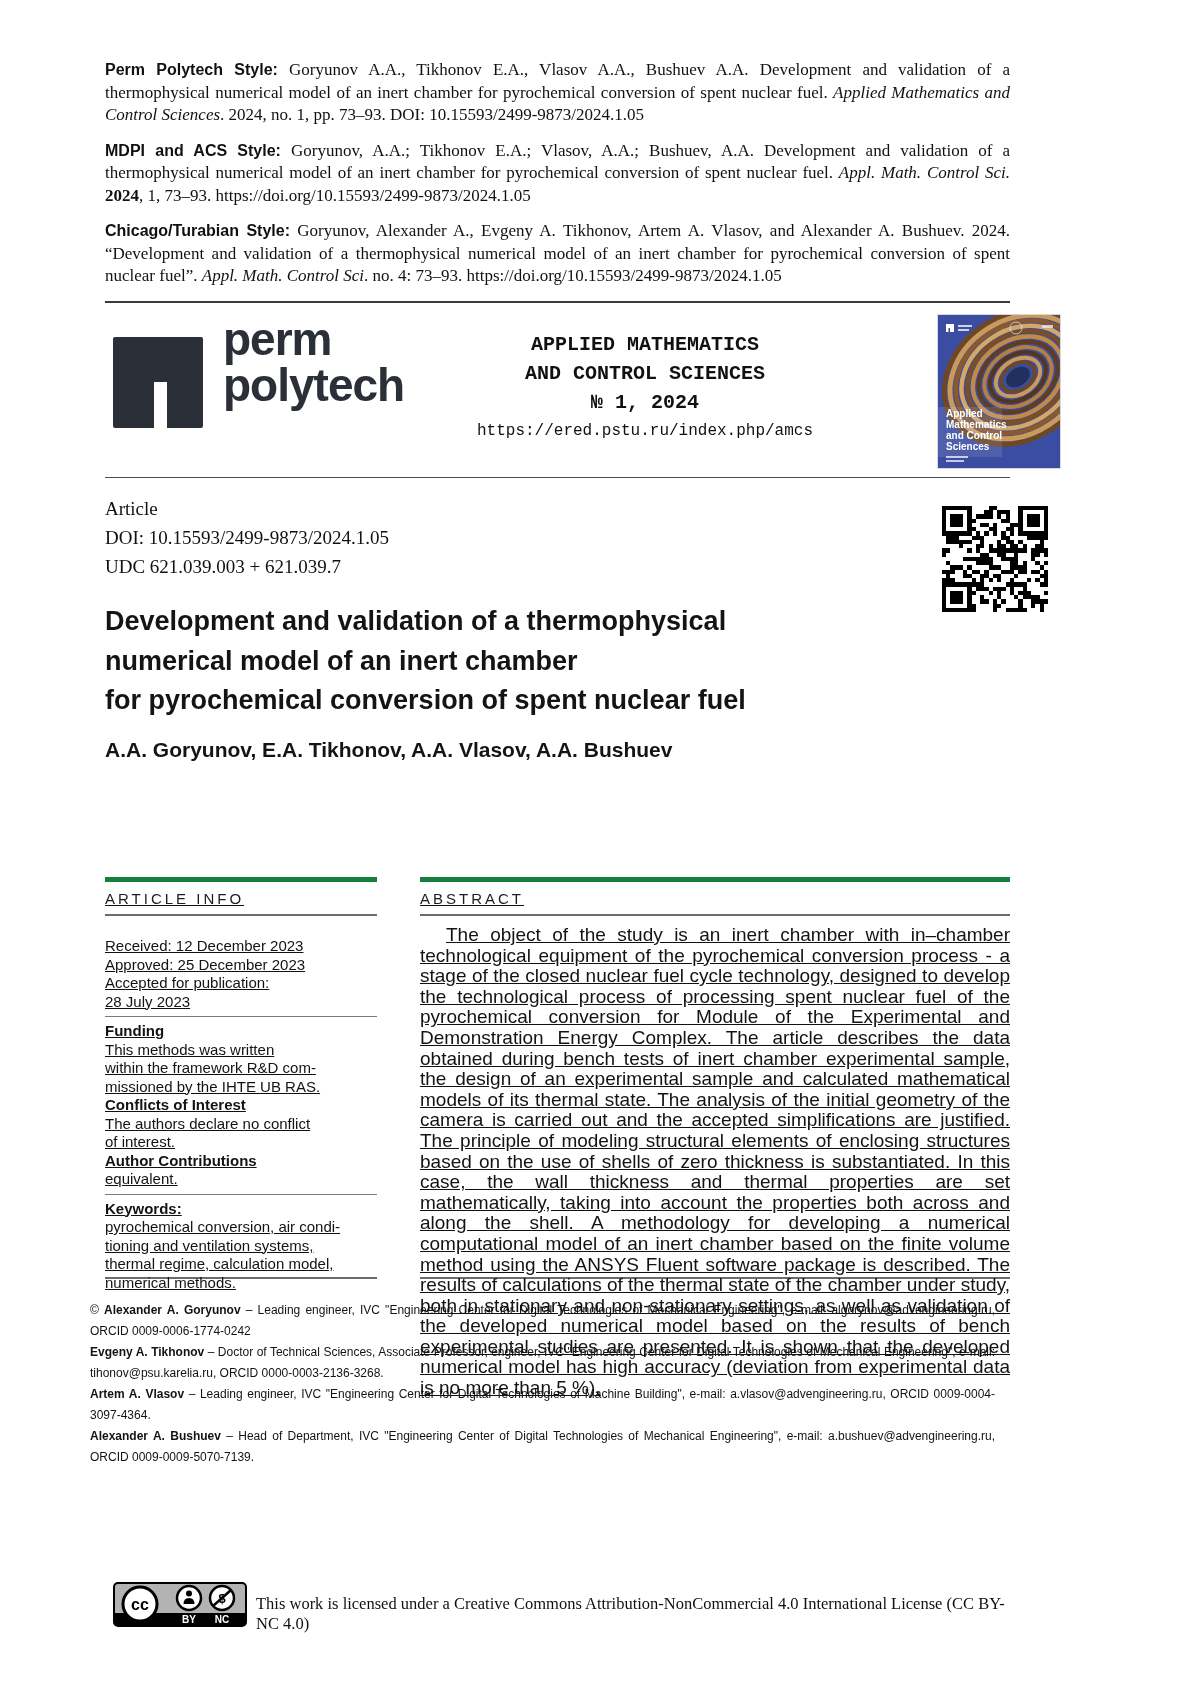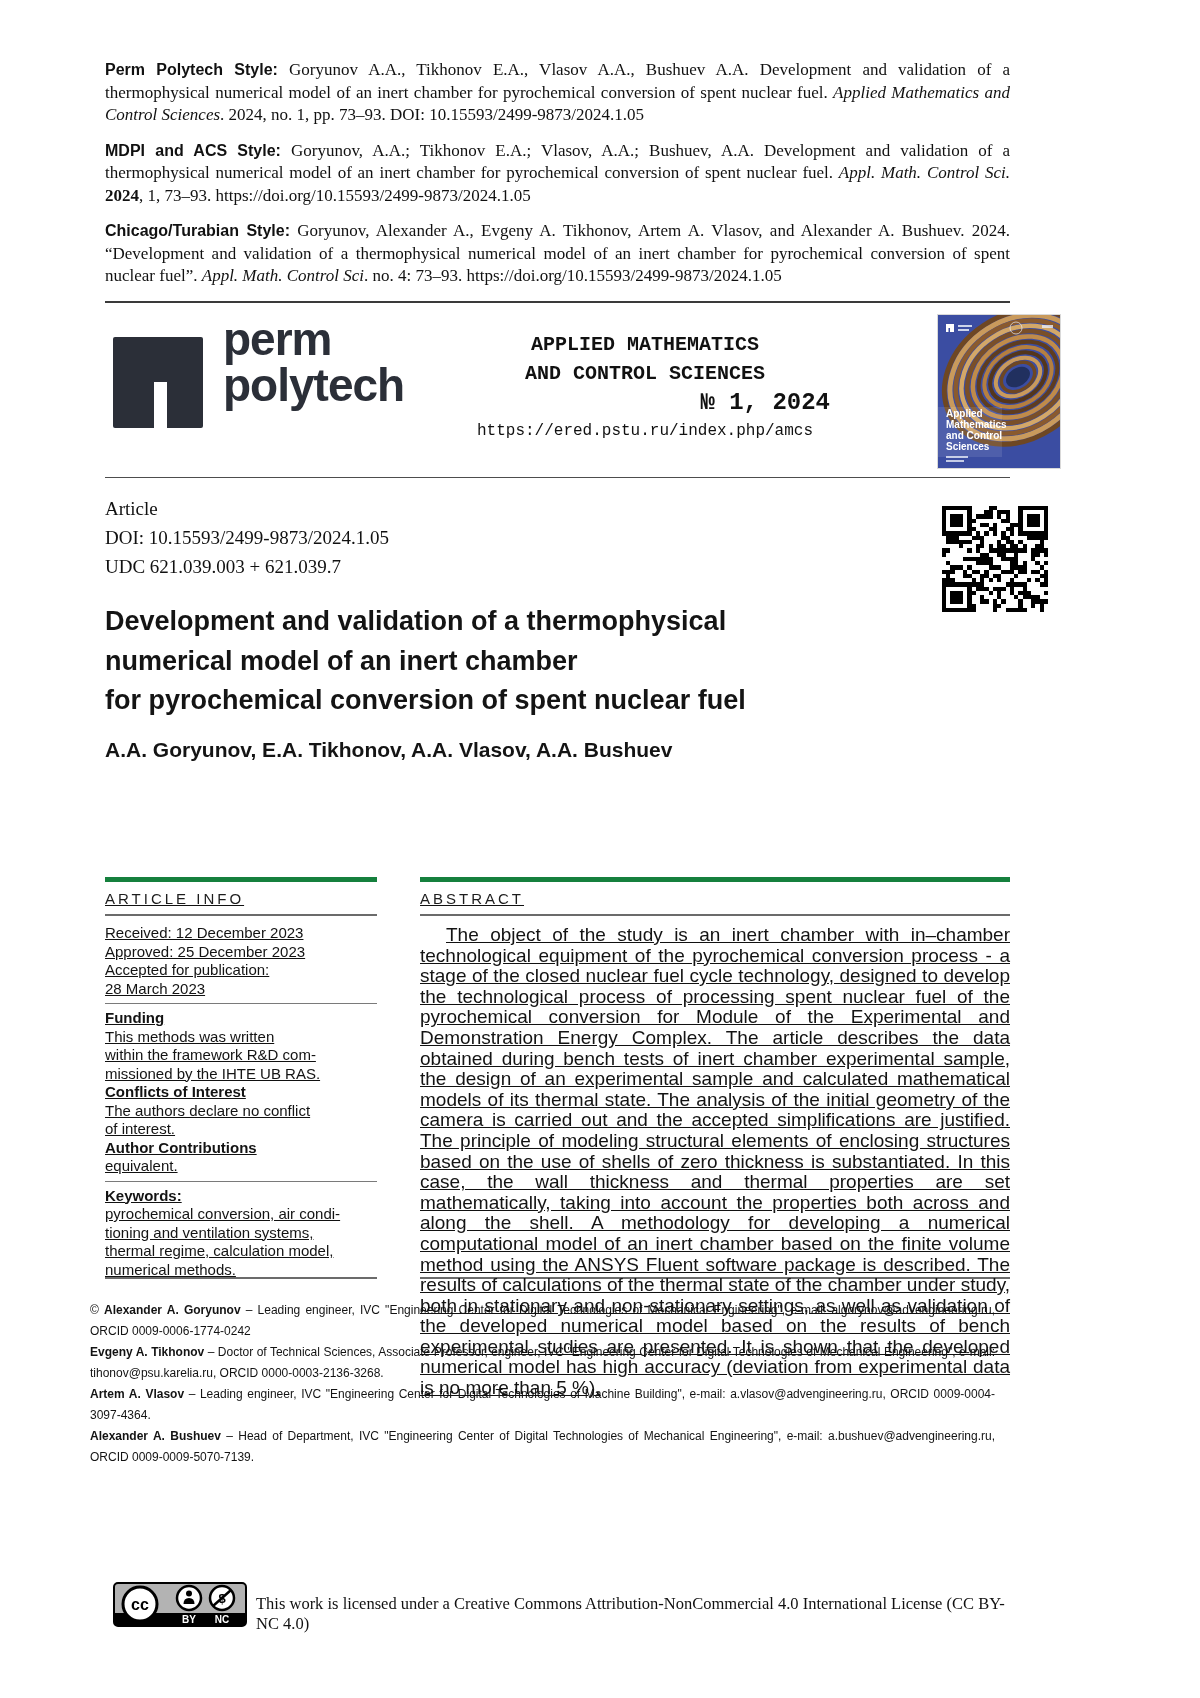--- a/index.html
+++ b/index.html
@@ -17,21 +17,21 @@
   .rule-top{position:absolute;left:105px;top:301px;width:905px;border-top:2px solid #3a3a3a;}
   .rule-mid{position:absolute;left:105px;top:477px;width:905px;border-top:1px solid #4d4d4d;}
 
   
   .logo-square{position:absolute;left:113px;top:337px;width:90px;height:91px;background:#2b2f38;border-radius:2px;}
   .logo-notch{position:absolute;left:41px;top:45px;width:13px;height:46px;background:#ffffff;}
   .wordmark{position:absolute;left:223px;top:316px;font-family:"Liberation Sans","DejaVu Sans",sans-serif;
             font-weight:bold;font-size:46px;line-height:46px;letter-spacing:-1px;color:#2b2f38;}
   .journal-head{position:absolute;left:460px;top:330px;width:370px;text-align:center;font-family:Liberation Mono, monospace;}
   .journal-head .jt{font-weight:bold;font-size:20px;line-height:29px;}
-  .journal-head .ji{font-weight:bold;font-size:24px;line-height:29px;text-align:right;}
+  .journal-head .ji{font-weight:bold;font-size:20px;line-height:29px;}
   .journal-head .ju{font-size:16px;line-height:22px;margin-top:3px;color:#111;}
 
   
   .cover{position:absolute;left:938px;top:315px;width:122px;height:153px;box-shadow:0 0 0 1px rgba(0,0,0,.15);}
 
   
   .article-meta{position:absolute;left:105px;top:494px;font-size:19px;line-height:29px;}
   .qr{position:absolute;left:942px;top:506px;width:106px;height:106px;}
 
   
@@ -44,21 +44,21 @@
                font-size:18px;line-height:25.5px;color:#161616;}
 
   
   .info-table{position:absolute;left:105px;top:877px;width:905px;height:402px;
               font-family:"Liberation Sans","DejaVu Sans",sans-serif;}
   .col{position:absolute;top:0;height:402px;border-top:5px solid #15803d;border-bottom:2px solid #6b6b6b;box-sizing:border-box;text-decoration:underline;}
   .col-left{left:0;width:272px;}
   .col-right{left:315px;width:590px;}
   .col-header{height:34px;border-bottom:2px solid #6b6b6b;box-sizing:border-box;
               font-size:15px;letter-spacing:3px;color:#1d1d1d;display:flex;align-items:center;}
-  .col-left .body{padding-top:8px;font-size:15px;line-height:18.5px;color:#131313;}
+  .col-left .body{padding-top:21px;font-size:15px;line-height:18.5px;color:#131313;}
   .col-left .body .sec-title{font-weight:bold;}
   .inner-rule{border:none;border-top:1.5px solid #7a7a7a;margin:5px 0 5px 0;}
   .abstract-body{padding-top:9px;font-size:19px;line-height:20.6px;text-align:justify;color:#131313;}
   .abstract-body .para{text-indent:26px;}
 
   
   .footnotes{position:absolute;left:90px;top:1300px;width:905px;
              font-family:Liberation Sans, sans-serif;font-size:12px;line-height:21px;text-align:justify;color:#131313;}
   .footnotes p{margin:0;}
   .fn-name{font-weight:bold;}
@@ -465,21 +465,21 @@
   </div>
   <div class="authors">A.A. Goryunov, E.A. Tikhonov, A.A. Vlasov, A.A. Bushuev</div>
 
   <div class="info-table">
     <div class="col col-left">
       <div class="col-header">ARTICLE INFO</div>
       <div class="body">
         <div>Received: 12 December 2023</div>
         <div>Approved: 25 December 2023</div>
         <div>Accepted for publication:</div>
-        <div>28 March 2023</div>
+        <div>28 July 2023</div>
         <hr class="inner-rule">
         <div class="sec-title">Funding</div>
         <div>This methods was written</div>
         <div>within the framework R&amp;D com-</div>
         <div>missioned by the IHTE UB RAS.</div>
         <div class="sec-title">Conflicts of Interest</div>
         <div>The authors declare no conflict</div>
         <div>of interest.</div>
         <div class="sec-title">Author Contributions</div>
         <div>equivalent.</div>

